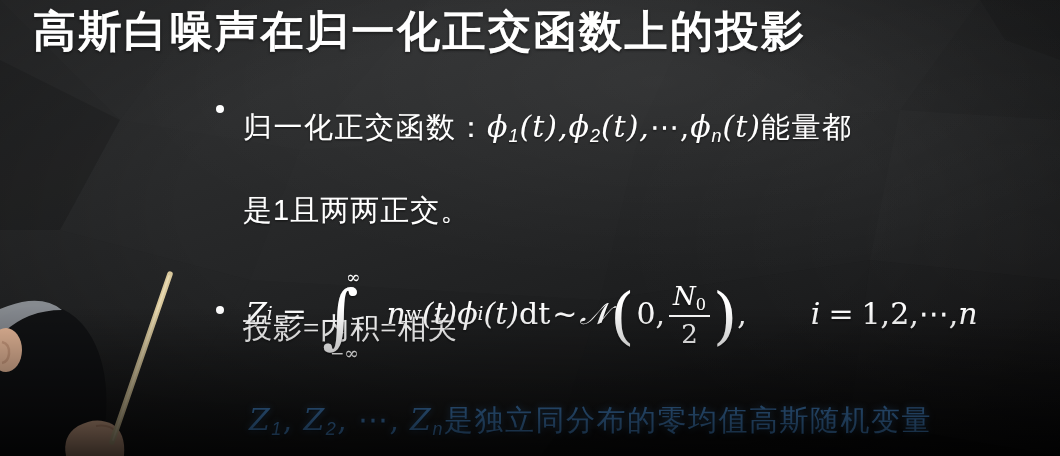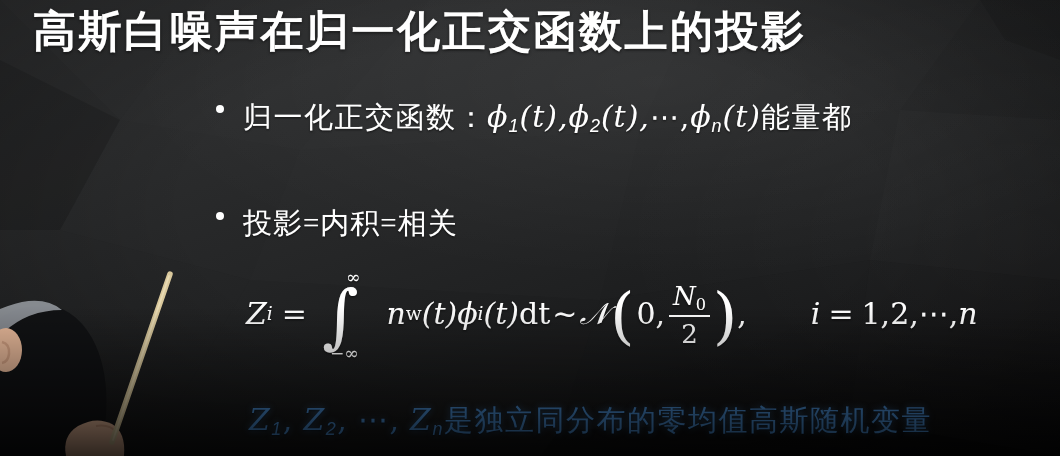--- a/index.html
+++ b/index.html
@@ -71,21 +71,21 @@
     position: absolute;
     left: 4px;
     top: 15px;
     width: 8px;
     height: 8px;
     border-radius: 50%;
     background: #ffffff;
   }
   .b-line {
     font-size: 29px;
-    line-height: 53px;
+    line-height: 74px;
     letter-spacing: 1px;
     white-space: nowrap;
     text-shadow: 0 0 1px rgba(255,255,255,0.35), 0 1px 2px rgba(0,0,0,0.75);
   }
   .b-line .cjk { letter-spacing: 1.5px; }
   .mathi {
     font-family: "DejaVu Serif", "Liberation Serif", serif;
     font-style: italic;
     font-size: 30px;
   }
@@ -214,20 +214,21 @@
 
   <div class="title">高斯白噪声在归一化正交函数上的投影</div>
 
   <div class="body-block">
 
     <div class="bullet-row">
       <span class="bullet-dot"></span>
       <div class="b-line">
         <span class="cjk">归一化正交函数：</span><span class="mathi">ϕ</span><sub>1</sub><span class="mathi">(t),</span><span class="mathi">ϕ</span><sub>2</sub><span class="mathi">(t),</span><span class="mathr">⋯,</span><span class="mathi">ϕ</span><sub>n</sub><span class="mathi">(t)</span><span class="cjk">能量都</span>
       </div>
+      <div class="b-line cjk">是1且两两正交。</div>
     </div>
 
     <div class="bullet-row bullet2">
       <span class="bullet-dot"></span>
       <div class="b-line cjk">投影=内积=相关</div>
     </div>
 
   </div>
 
   <div class="formula">

